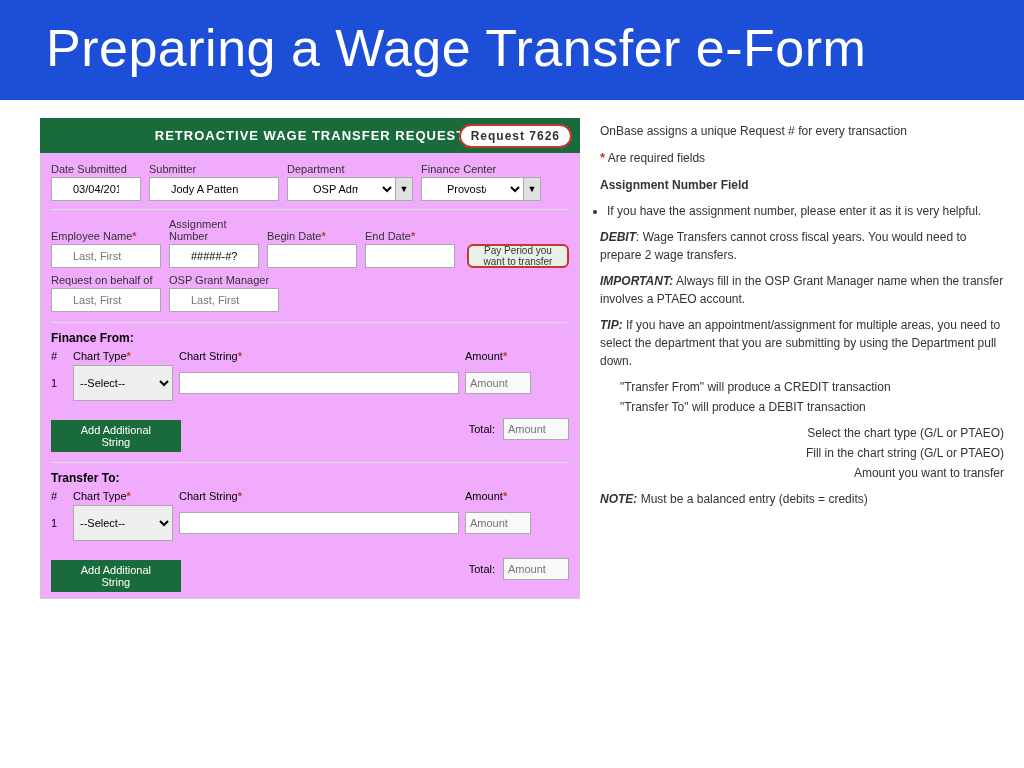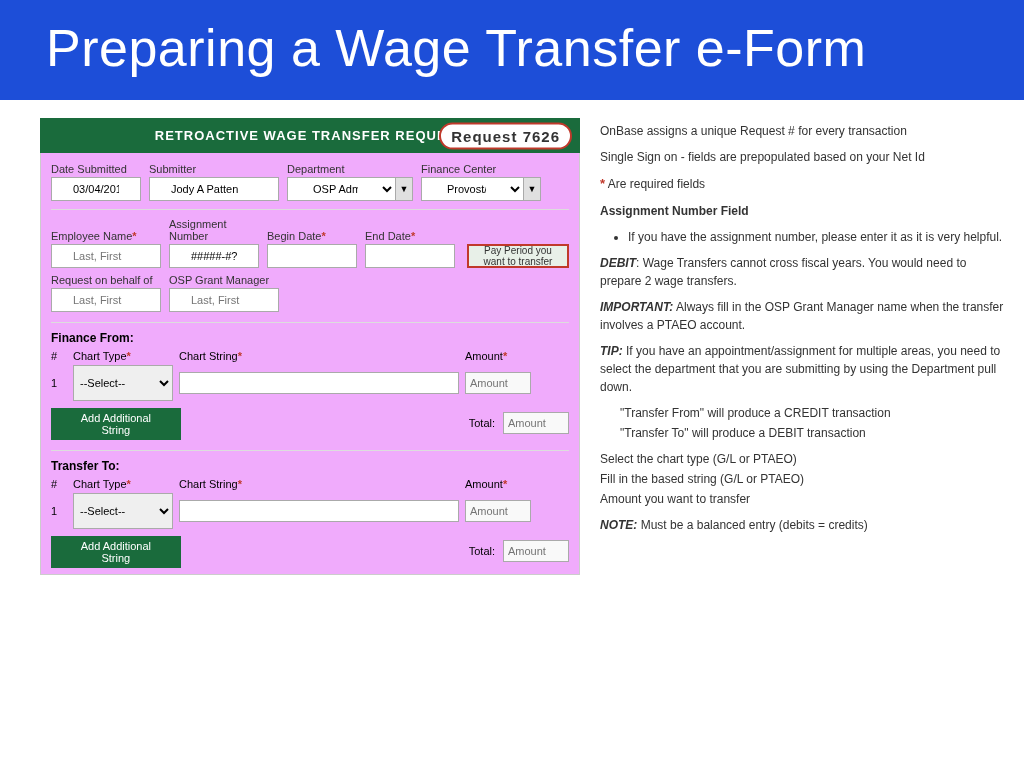--- a/index.html
+++ b/index.html
@@ -52,21 +52,21 @@
       position: relative;
     }
     .form-header-title {
       flex: 1;
       text-align: center;
     }
     .request-badge {
       background: #fff;
       color: #333;
       border-radius: 50px;
-      font-size: 15px;
+      font-size: 12px;
       font-weight: bold;
       padding: 3px 10px;
       border: 2px solid #c0392b;
       position: absolute;
       right: 8px;
       top: 50%;
       transform: translateY(-50%);
       white-space: nowrap;
     }
 
@@ -117,21 +117,21 @@
 
     .required-star {
       color: #c0392b;
       font-weight: bold;
     }
 
     
     .pay-period-highlight {
       background: #e8f0e8;
       border: 2px solid #c0392b;
-      border-radius: 0;
+      border-radius: 6px;
       text-align: center;
       font-size: 10px;
       color: #333;
       padding: 4px 6px;
       margin-left: 4px;
       display: flex;
       align-items: center;
       justify-content: center;
       width: 180px;
       height: 24px;
@@ -209,21 +209,21 @@
       color: #999;
     }
 
     .add-string-btn {
       background: #1a6b3c;
       color: #fff;
       border: none;
       font-size: 11px;
       padding: 4px 20px;
       cursor: pointer;
-      margin-top: 3px;
+      margin-top: 15px;
     }
 
     .total-amount {
       font-size: 11px;
       height: 22px;
       width: 66px;
       border: 1px solid #aaa;
       padding: 1px 4px;
       background: #f9f9f9;
       color: #999;
@@ -252,21 +252,21 @@
       font-weight: bold;
     }
 
     .italic-bold {
       font-style: italic;
       font-weight: bold;
     }
 
     .bullet-list {
       list-style: disc;
-      margin-left: 28px;
+      margin-left: 7px;
       margin-bottom: 8px;
     }
 
     .bullet-list li {
       margin-bottom: 2px;
     }
 
     
     .select-with-arrow {
       display: flex;
@@ -306,21 +306,21 @@
 
     .credit-debit-lines {
       margin-left: 20px;
       margin-bottom: 8px;
     }
     .credit-debit-lines div {
       margin-bottom: 2px;
     }
 
     .chart-instructions {
-      text-align: left;
+      text-align: right;
       margin-bottom: 8px;
     }
     .chart-instructions div {
       margin-bottom: 2px;
     }
   </style>
 </head>
 <body>
 
 <div class="page-header">
@@ -470,21 +470,20 @@
         </div>
       </div>
 
     </div>
   </div>
 
   <div class="annotation-panel">
 
     <p>OnBase assigns a unique Request # for every transaction</p>
 
-    <p>Single Sign on - fields are prepopulated based on your Net Id</p>
 
     <p>
       <span class="required-asterisk">*</span>
       <span>Are required fields</span>
     </p>
 
     <p class="bold-label">Assignment Number Field</p>
     <ul class="bullet-list">
       <li>If you have the assignment number, please enter it as it is very helpful.</li>
     </ul>
@@ -505,21 +504,21 @@
       <div>
         <span>"Transfer From" will produce a CREDIT transaction</span>
       </div>
       <div>
         <span>"Transfer To" will produce a DEBIT transaction</span>
       </div>
     </div>
 
     <div class="chart-instructions">
       <div>Select the chart type (G/L or PTAEO)</div>
-      <div>Fill in the based string (G/L or PTAEO)</div>
+      <div>Fill in the chart string (G/L or PTAEO)</div>
       <div>Amount you want to transfer</div>
     </div>
 
     <p>
       <span class="italic-bold">NOTE:</span><span>  Must be a balanced entry (debits = credits)</span>
     </p>
 
   </div>
 </div>
 

